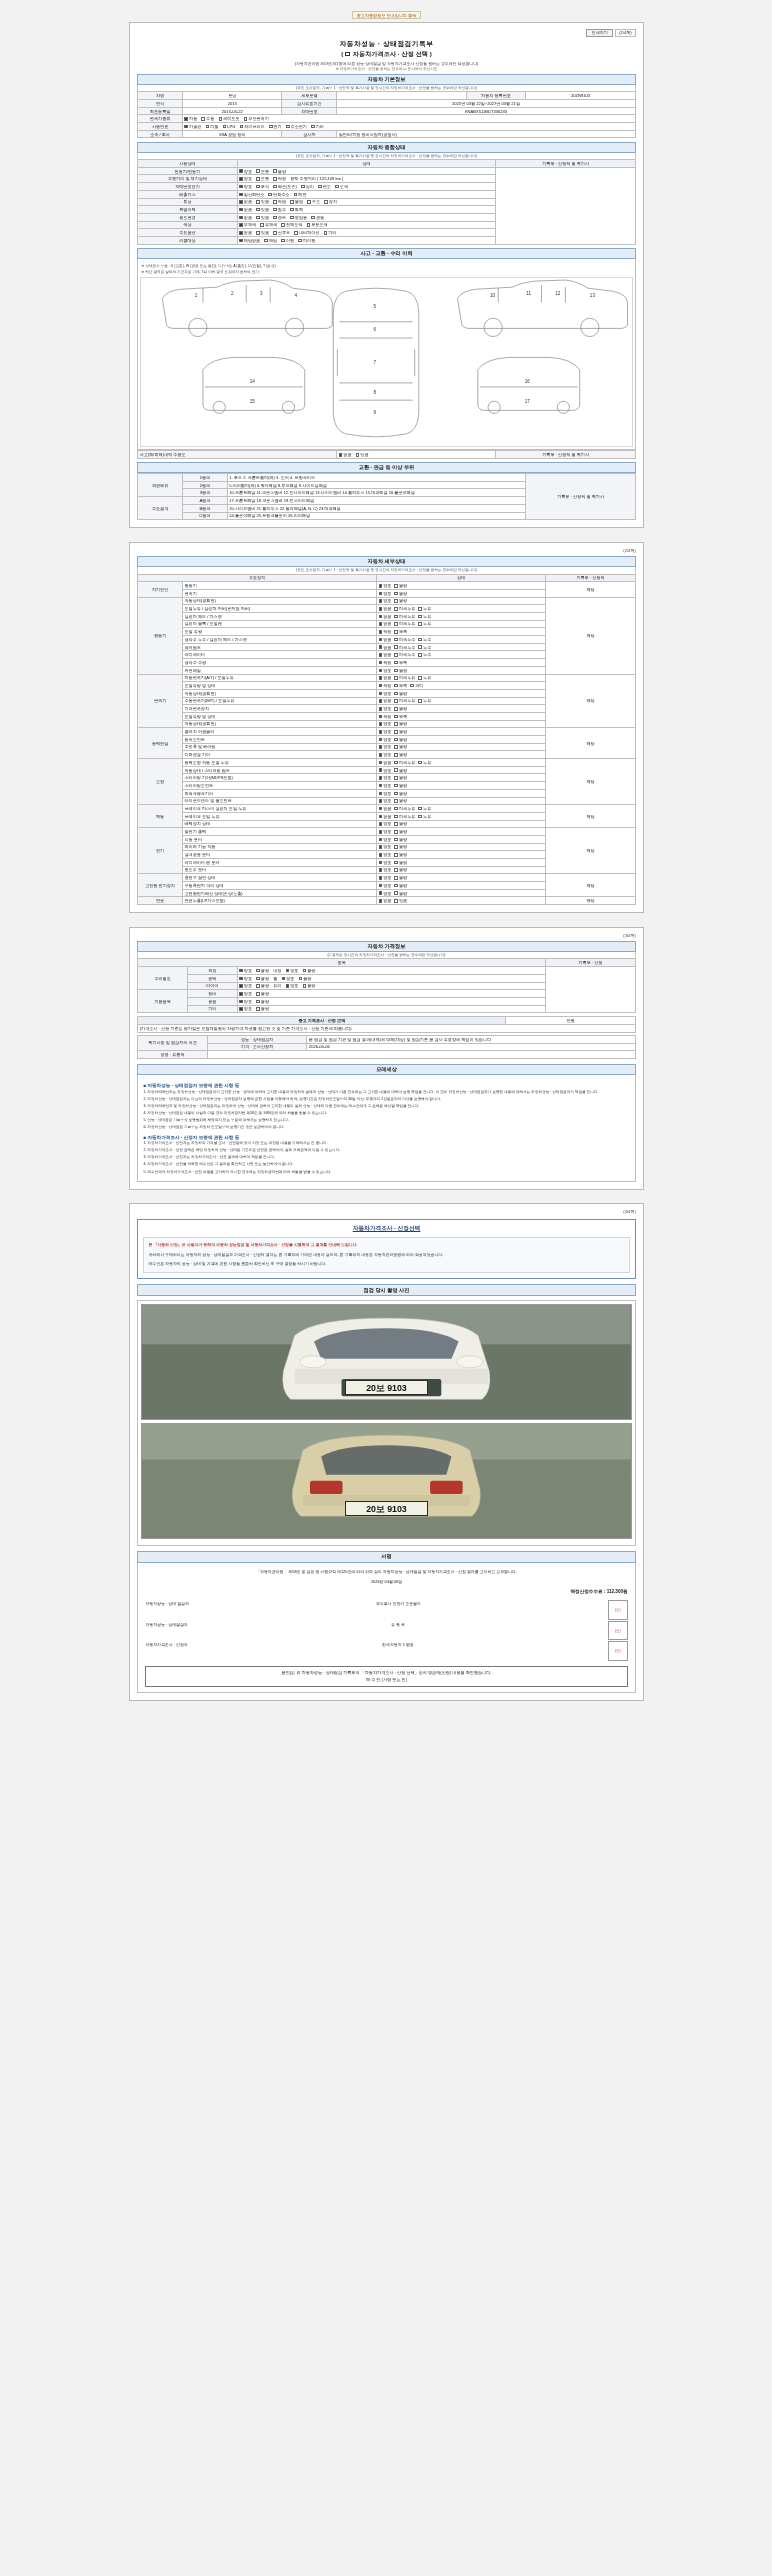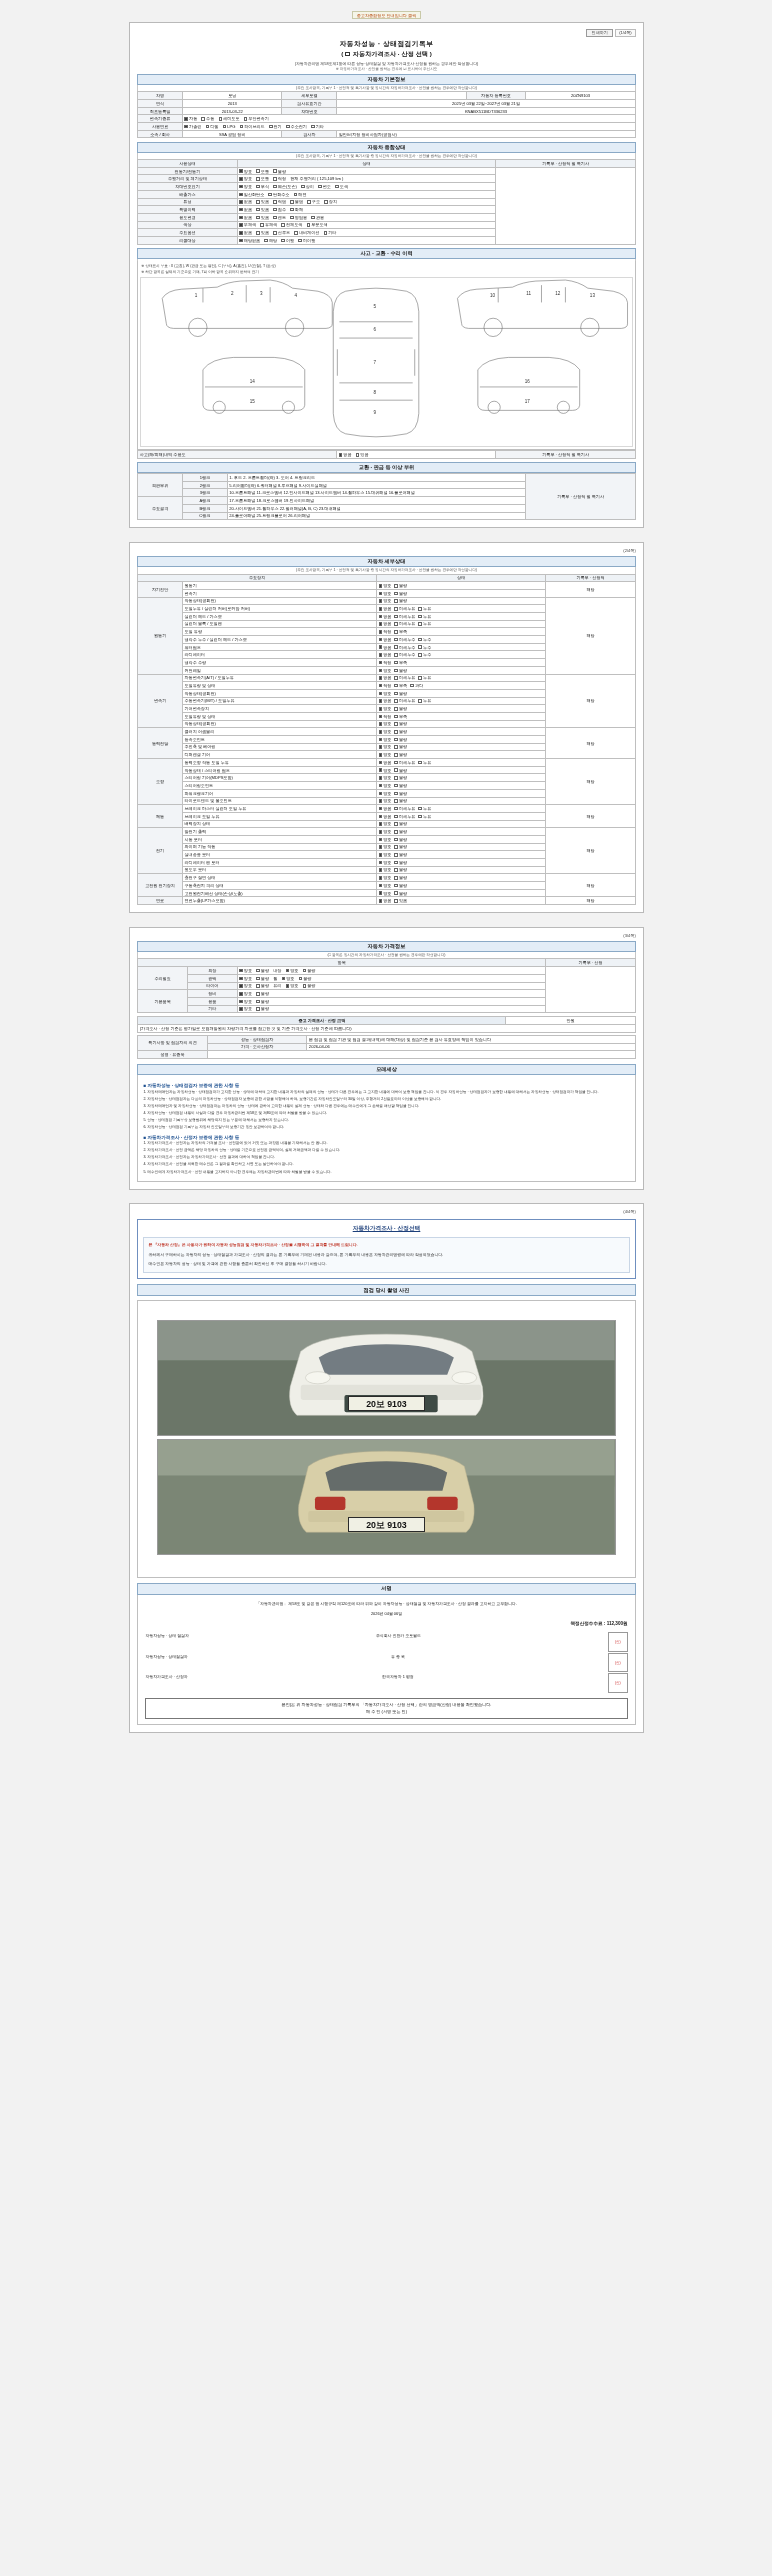--- a/index.html
+++ b/index.html
@@ -68,21 +68,21 @@
   .xs { font-size:3.3px; }
 
   .cb { display:inline-block; width:3.6px; height:3.6px; border:0.5px solid #666; vertical-align:-0.5px; margin-right:1px; background:#fff; }
   .cb.on { background:#3b3b3b; }
   .opt { display:inline-block; margin-right:3.1px; white-space:nowrap; }
 
   .diagram-box { border:0.5px solid #bfbfbf; border-top:none; padding:2.1px; }
   .diagram-legend { font-size:3.6px; color:#333; margin:1px 0 2.1px 1px; line-height:1.5; }
   .car-canvas { width:100%; height:170px; background:#fff; border:0.5px solid #d8d8d8; position:relative; }
 
-  .photo-area { border:0.5px solid #bfbfbf; padding:19px; }
+  .photo-area { border:0.5px solid #bfbfbf; padding:3px; }
   .photo {
     width:100%; height:116px; position:relative; overflow:hidden; margin-bottom:3.1px;
     border:0.5px solid #999;
   }
   .photo.front { background:linear-gradient(#6d7a6a 0%, #7d8a78 34%, #9aa098 36%, #8d938b 100%); }
   .photo.rear  { background:linear-gradient(#7d8876 0%, #8e9a86 40%, #9aa296 42%, #8b9288 100%); }
 
   .notice-title { font-size:4.6px; font-weight:bold; color:#1c4f8f; margin:4.1px 0 1.5px 0; }
   .notice-body { font-size:3.6px; line-height:1.55; color:#222; text-align:justify; }
   .notice-body p { margin:0 0 1.5px 0; }

